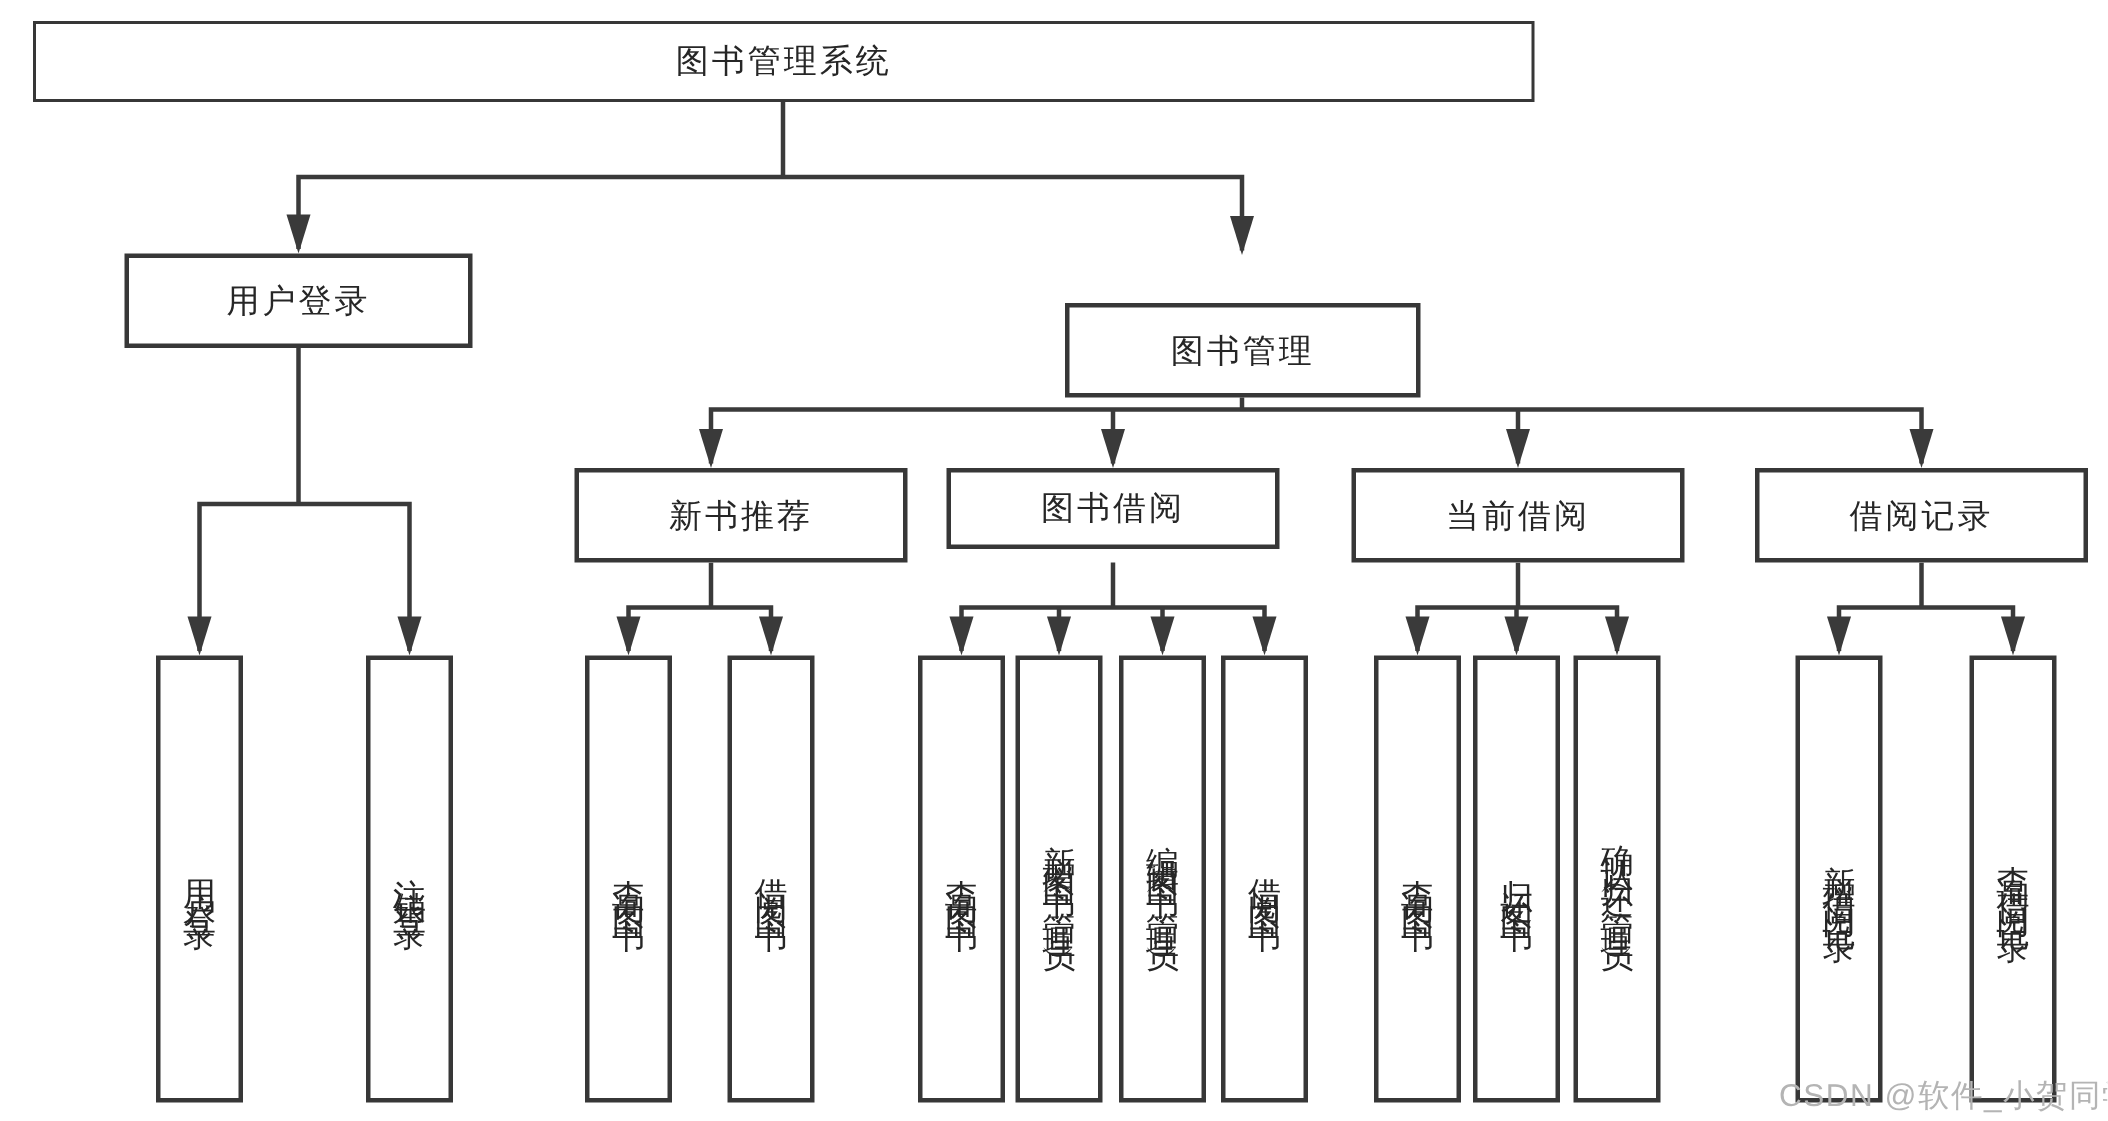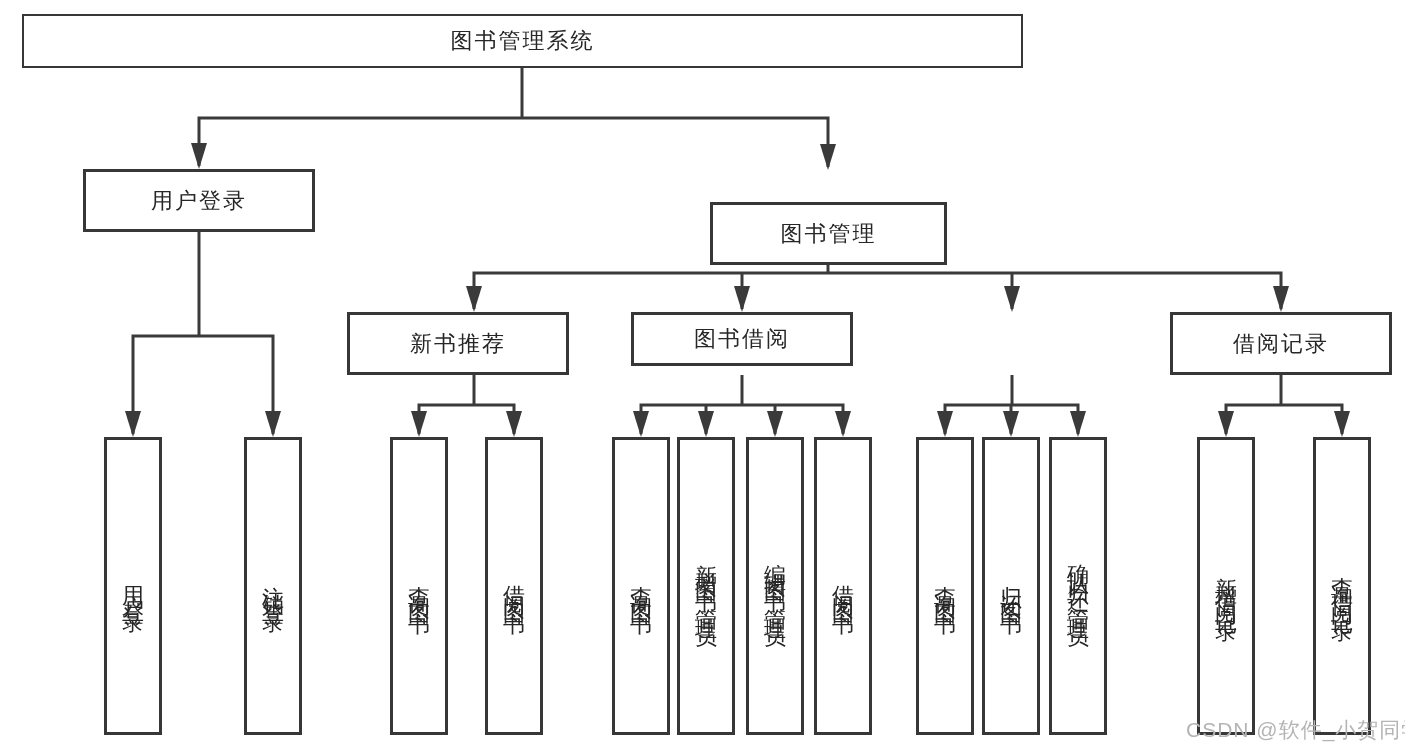--- a/index.html
+++ b/index.html
@@ -104,22 +104,23 @@
       <polygon points="1218,411 1234,411 1226,437"></polygon>
       <polygon points="1334,411 1350,411 1342,437"></polygon>
     </g>
   </svg>
 
   <div class="node root" style="left:22px; top:14px; width:1001px; height:54px;">图书管理系统</div>
 
   <div class="node" style="left:83px; top:169px; width:232px; height:63px;">用户登录</div>
   <div class="node" style="left:710px; top:170px; width:237px; height:63px;margin-top:32px;">图书管理</div>
 
-  <div class="node" style="left:347px; top:312px; width:222px; height:63px;">新书推荐</div>
+  <div class="node" style="left:383px; top:312px; width:222px; height:63px;">新书推荐</div>
   <div class="node" style="left:631px; top:312px; width:222px; height:54px;">图书借阅</div>
+  <div class="node" style="left:901px; top:312px; width:222px; height:63px;">当前借阅</div>
   <div class="node" style="left:1170px; top:312px; width:222px; height:63px;">借阅记录</div>
 
   <div class="node vnode" style="left:104px; top:437px; width:58px; height:298px;">用户登录</div>
   <div class="node vnode" style="left:244px; top:437px; width:58px; height:298px;">注销登录</div>
 
   <div class="node vnode" style="left:390px; top:437px; width:58px; height:298px;">查询图书</div>
   <div class="node vnode" style="left:485px; top:437px; width:58px; height:298px;">借阅图书</div>
 
   <div class="node vnode" style="left:612px; top:437px; width:58px; height:298px;">查询图书</div>
   <div class="node vnode" style="left:677px; top:437px; width:58px; height:298px;">新增图书（管理员）</div>

